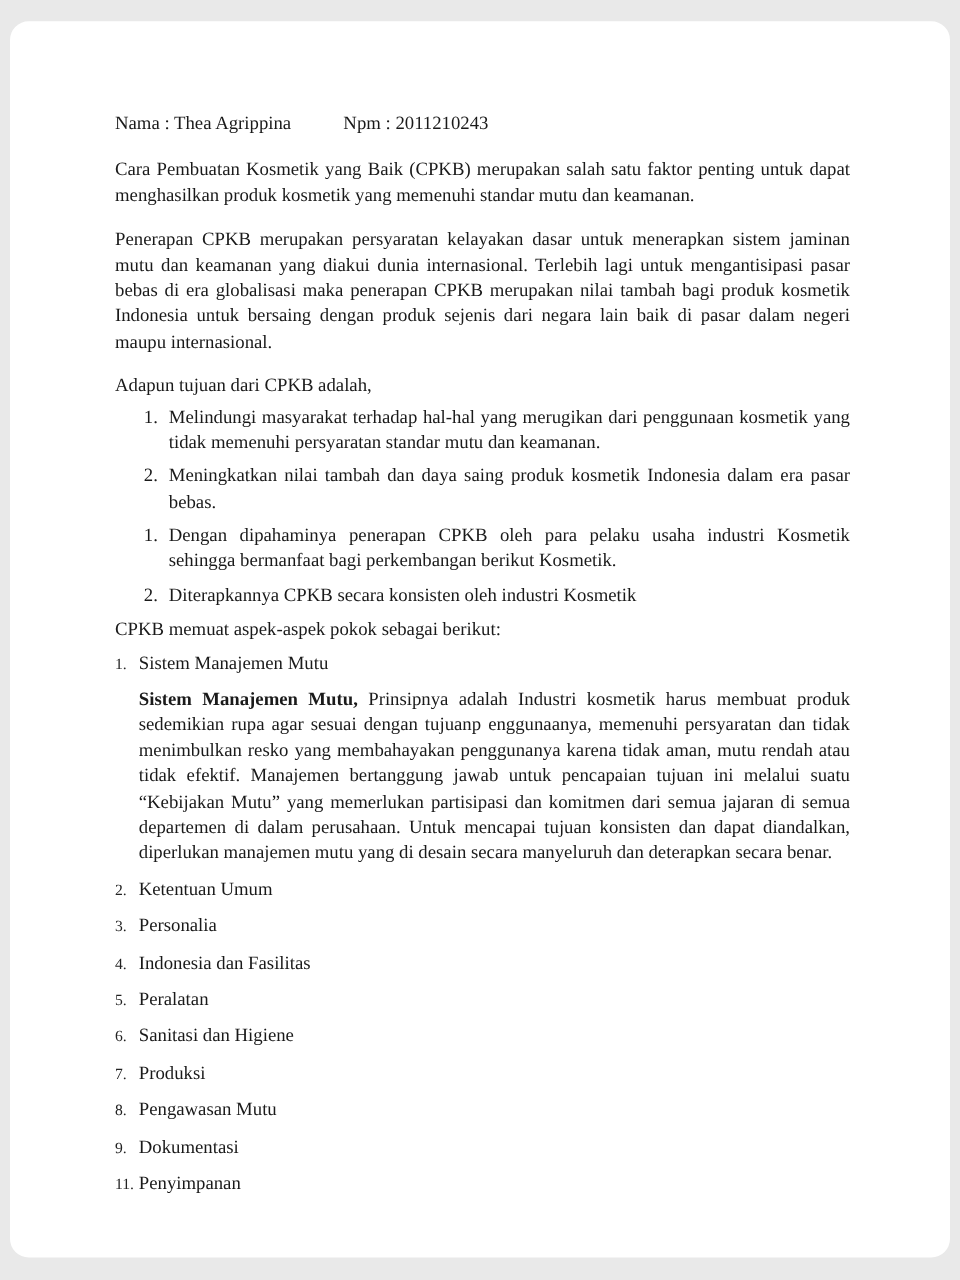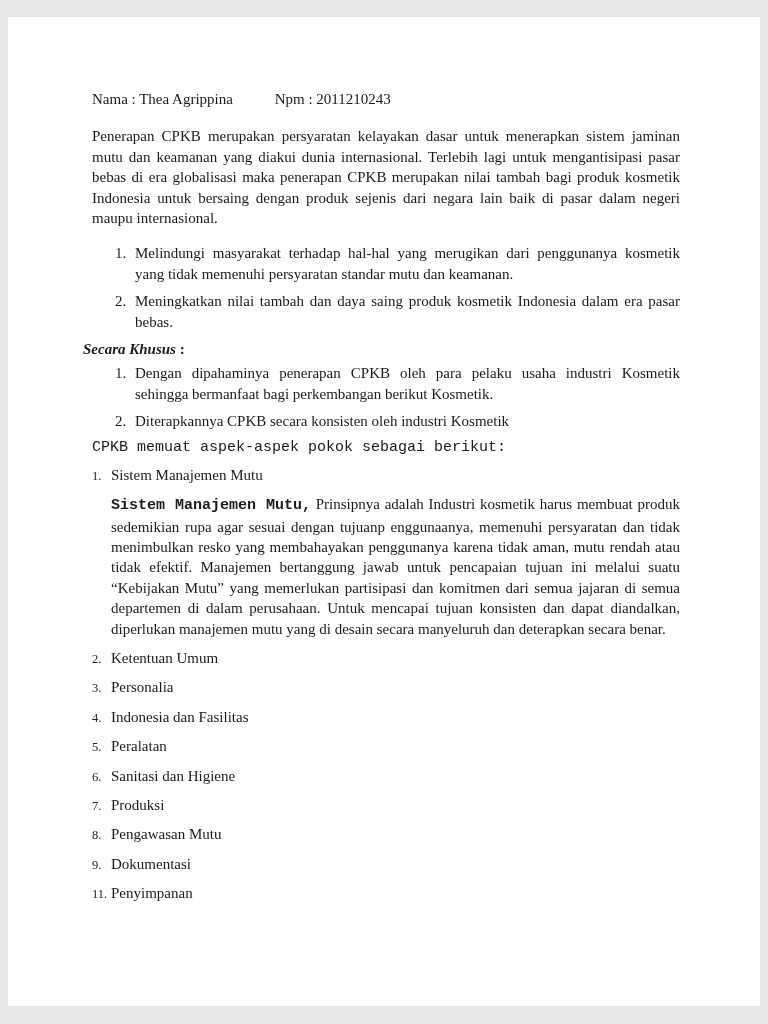--- a/index.html
+++ b/index.html
@@ -11,20 +11,21 @@
     overflow: hidden;
     font-family: "Liberation Serif", serif;
   }
   .page {
     position: absolute;
     left: 8px;
     right: 8px;
     top: 17px;
     bottom: 18px;
     background: #ffffff;
+    border-radius: 15px;
   }
   .content {
     position: absolute;
     left: 84px;
     right: 80px;
     top: 72px;
     color: #1a1a1a;
     font-size: 15px;
     line-height: 1.36;
   }
@@ -33,58 +34,57 @@
   .para { text-align: justify; margin: 0 0 15px 0; }
   .lead-line { margin: 0 0 4px 0; }
   .section-heading { margin: 0 0 4px 0; }
   .section-heading .hd { font-weight: bold; font-style: italic; }
   .section-heading .sfx { font-weight: bold; }
   .outdent { margin-left: -9px; }
   .sublist { margin: 0 0 6px 0; }
   .sublist-item { display: flex; margin: 0 0 7px 0; }
   .sublist-item .n { flex: none; width: 20px; margin-left: 23px; }
   .sublist-item .t { flex: 1; text-align: justify; }
-  .aspek-intro { margin: 0 0 6px 0; font-family: Liberation Mono, monospace; }
+  .aspek-intro { margin: 0 0 6px 0; }
   .aspek-item { display: flex; margin: 0 0 9px 0; align-items: baseline; }
   .aspek-item .num { flex: none; width: 19px; font-size: 12.5px; color: #222; }
   .aspek-item .label { flex: 1; }
   .smm-para { text-align: justify; margin: 0 0 9px 19px; }
-  .smm-para .bold { font-weight: bold; font-family: Liberation Mono, monospace; }
+  .smm-para .bold { font-weight: bold; }
 </style>
 </head>
 <body>
 
 <div class="canvas">
   <div class="page">
     <div class="content">
 
       <div class="doc-header">
         <span>Nama : Thea Agrippina</span>
         <span class="npm">Npm : 2011210243</span>
       </div>
 
+      <p class="para">Cara Pembuatan Kosmetik yang Baik (CPKB) merupakan salah satu faktor penting untuk dapat menghasilkan produk kosmetik yang memenuhi standar mutu dan keamanan.</p>
 
       <p class="para">Penerapan CPKB merupakan persyaratan kelayakan dasar untuk menerapkan sistem jaminan mutu dan keamanan yang diakui dunia internasional. Terlebih lagi untuk mengantisipasi pasar bebas di era globalisasi maka penerapan CPKB merupakan nilai tambah bagi produk kosmetik Indonesia untuk bersaing dengan produk sejenis dari negara lain baik di pasar dalam negeri maupu internasional.</p>
 
+      <div class="lead-line">Adapun tujuan dari CPKB adalah,</div>
 
 
       <div class="sublist">
         <div class="sublist-item">
           <span class="n">1.</span>
-          <span class="t">Melindungi masyarakat terhadap hal-hal yang merugikan dari penggunanya kosmetik yang tidak memenuhi persyaratan standar mutu dan keamanan.</span>
+          <span class="t">Melindungi masyarakat terhadap hal-hal yang merugikan dari penggunaan kosmetik yang tidak memenuhi persyaratan standar mutu dan keamanan.</span>
         </div>
         <div class="sublist-item">
           <span class="n">2.</span>
           <span class="t">Meningkatkan nilai tambah dan daya saing produk kosmetik Indonesia dalam era pasar bebas.</span>
         </div>
       </div>
 
-      <div class="section-heading outdent">
-        <span class="hd">Secara Khusus</span><span class="sfx"> :</span>
-      </div>
 
       <div class="sublist">
         <div class="sublist-item">
           <span class="n">1.</span>
           <span class="t">Dengan dipahaminya penerapan CPKB oleh para pelaku usaha industri Kosmetik sehingga bermanfaat bagi perkembangan berikut Kosmetik.</span>
         </div>
         <div class="sublist-item">
           <span class="n">2.</span>
           <span class="t">Diterapkannya CPKB secara konsisten oleh industri Kosmetik</span>
         </div>

